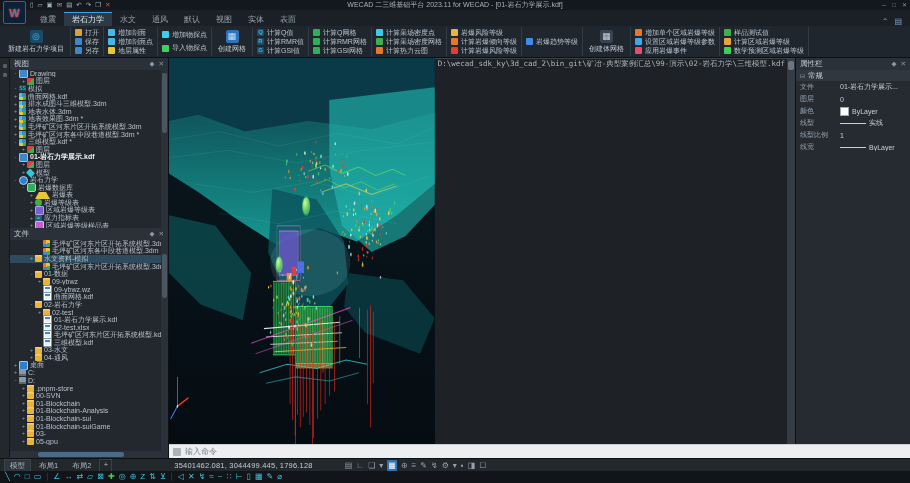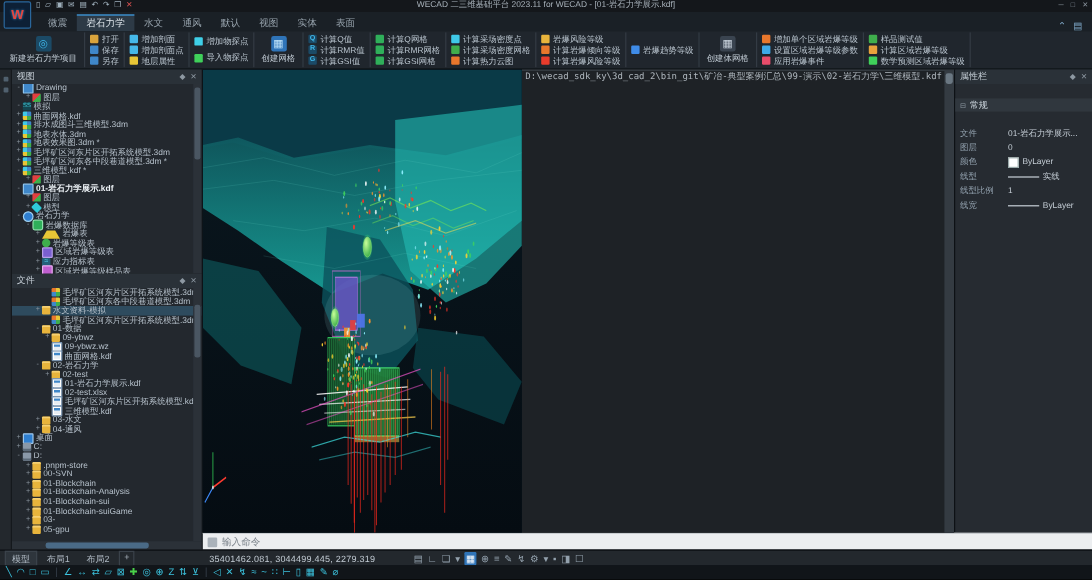--- a/index.html
+++ b/index.html
@@ -81,21 +81,21 @@
   .viewport svg{position:absolute;inset:0;}
   
   .console{flex:0 0 19px;background:#1e2226;border-top:1px solid #3a4148;position:relative;padding:1px 10px 0 3px;box-sizing:border-box;}
   .cline{font-family:"DejaVu Sans Mono",monospace;font-size:7.5px;line-height:8.5px;color:#aeb6bd;white-space:nowrap;overflow:hidden;}
   .cscroll{position:absolute;right:0;top:0;bottom:0;width:8px;background:#343b42;}
   .cscroll .vthumb{top:2px;height:9px;background:#6a7782;}
   .promptbar{flex:0 0 13px;background:#eceef0;border-top:1px solid #c9cdd1;display:flex;align-items:center;padding:0 4px;gap:4px;}
   .promptbar .picon{width:8px;height:8px;background:#aab2ba;border-radius:1px;}
   .promptbar .ptext{font-size:8px;color:#7a828a;text-align:right;}
   
-  .props{flex:0 0 114px;background:#262b31;border-left:1px solid #0d1115;display:flex;flex-direction:column;gap:12px;}
+  .props{flex:0 0 114px;background:#262b31;border-left:1px solid #0d1115;display:flex;flex-direction:column;}
   .props .phead{background:#2a3138;}
   .sectionbar{height:11px;background:#30373e;display:flex;align-items:center;padding:0 4px;font-size:7.5px;color:#cbd4dc;gap:3px;flex:0 0 11px;}
   .sectionbar .sic{font-size:6px;color:#8d98a2;}
   .prow{display:flex;align-items:center;height:12px;padding:0 4px;font-size:7px;}
   .plabel{width:40px;color:#93a2af;flex:0 0 40px;}
   .pvalue{color:#c7d0d8;display:flex;align-items:center;gap:3px;white-space:nowrap;overflow:hidden;}
   .swatch{width:7px;height:7px;background:#fff;border:1px solid #9aa;display:inline-block;}
   .lineglyph{display:inline-block;width:26px;height:0;border-top:1px solid #c7d0d8;}
   
   .statusbar{position:absolute;left:0;right:0;top:458px;height:13px;background:#23282d;border-top:1px solid #0d1115;
@@ -1076,21 +1076,21 @@
     </div>
   </div>
 
   <div class="statusbar">
     <span id="stabs" style="display:flex;gap:2px;">
         <span class="stab">模型</span>
         <span class="stab inact">布局1</span>
         <span class="stab inact">布局2</span>
         <span class="splus">+</span>
       </span>
-    <span class="coords">35401462.081, 3044499.445, 2279.319</span>
+    <span class="coords">35401462.081, 3044499.445, 1796.128</span>
     <span class="sicons" id="sicons">
         <span class="sico">▤</span>
         <span class="sico">∟</span>
         <span class="sico">❏</span>
         <span class="sico">▾</span>
         <span class="sico hl">▦</span>
         <span class="sico">⊕</span>
         <span class="sico">≡</span>
         <span class="sico">✎</span>
         <span class="sico">↯</span>

